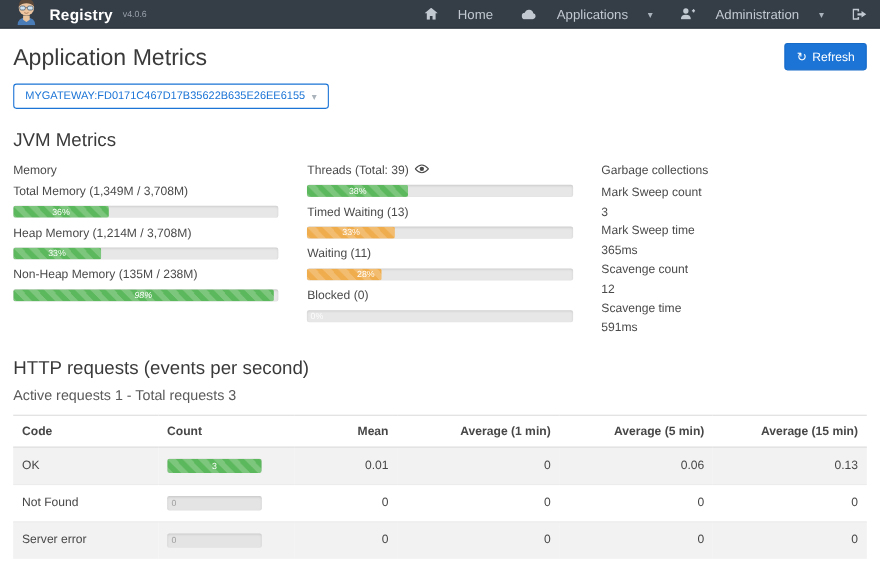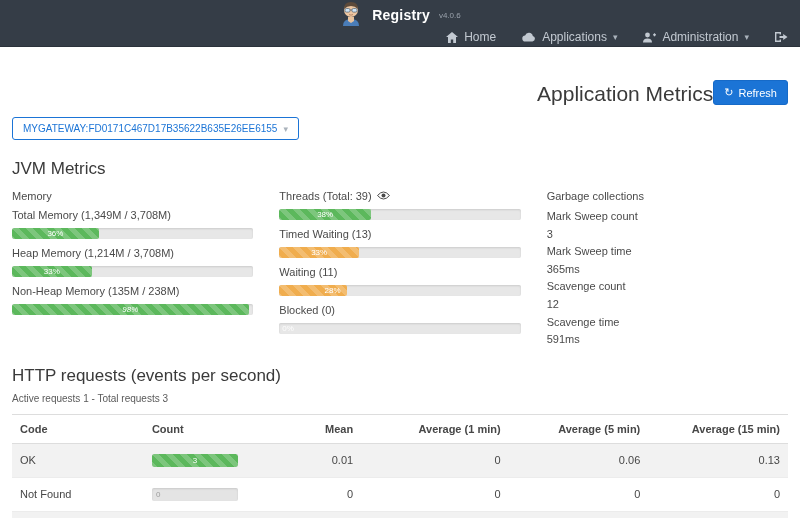--- a/index.html
+++ b/index.html
@@ -4,35 +4,35 @@
 <style>
   * { box-sizing: border-box; }
   html,body { margin:0; padding:0; }
   body {
     width:800px; height:518px; overflow:hidden;
     font-family:"Liberation Sans", sans-serif;
     background:#ffffff; color:#404040;
   }
   
   .navbar {
-    height:47px; background:#353d47; border-bottom:1px solid #2b323b;
-    display:flex; align-items:center; padding:0 12px; color:#c8ced5;flex-direction:column;
+    height:26px; background:#353d47; border-bottom:1px solid #2b323b;
+    display:flex; align-items:center; padding:0 12px; color:#c8ced5;
   }
   .brand { display:flex; align-items:center; gap:9px; cursor:pointer; }
   .brand-name { color:#ffffff; font-weight:bold; font-size:14px; letter-spacing:.2px; }
   .brand-version { font-size:8px; color:#9aa2ac; }
   .nav-right { margin-left:auto; display:flex; align-items:center; gap:26px; font-size:12px; }
-  .nav-item { display:flex; align-items:center; gap:6px; color:#c2c9d1; cursor:pointer; white-space:nowrap; }
+  .nav-item { display:flex; align-items:center; gap:18px; color:#c2c9d1; cursor:pointer; white-space:nowrap; }
   .nav-item svg { display:block; }
   .caret { font-size:9px; color:#aab2bb; }
   
   .container { padding:0 12px; }
   h2.page-title { font-size:21px; font-weight:500; color:#3a3a3a; margin:15px 0 11px; }
   h3.section-title { font-size:17px; font-weight:500; color:#3a3a3a; margin:17px 0 7px; }
-  .title-row { display:flex; align-items:flex-start; justify-content:flex-end;margin-top:20px; }
+  .title-row { display:flex; align-items:flex-start; justify-content:space-between; }
   .btn-refresh {
     margin-top:13px; background:#1b74d6; border:1px solid #166ac8; color:#fff;
     font-size:11px; padding:5px 10px; border-radius:3px; display:flex; align-items:center; gap:5px;
     cursor:pointer; font-family:inherit;
   }
   .btn-instance {
     background:#fff; border:1px solid #1b74d6; color:#1b74d6; font-size:10px;
     padding:5px 10px; border-radius:3px; display:inline-flex; align-items:center; gap:6px;
     cursor:pointer; margin-bottom:2px; font-family:inherit;
   }
@@ -53,21 +53,21 @@
     background-size:14px 14px;
   }
   .progress-bar[data-color="green"]  { background-color:#5cb85c; }
   .progress-bar[data-color="orange"] { background-color:#f0ad4e; }
   .progress-bar[data-color="gray"]   { background-color:#d8d8d8; }
   .pct-zero { position:absolute; left:3px; top:0; bottom:0; display:flex; align-items:center; color:#fdfdfd; font-size:8px; }
   .gc-table { margin-top:3px; }
   .gc-row { display:flex; justify-content:space-between; line-height:1.6;flex-direction:column; }
   .gc-val { color:#4a4a4a; }
   
-  .subtitle { font-size:10px; color:#5a5a5a; margin:0 0 10px; }
+  .subtitle { font-size:13px; color:#5a5a5a; margin:0 0 10px; }
   table { width:100%; border-collapse:collapse; font-size:11px; color:#474747; }
   thead th { text-align:left; font-weight:bold; padding:8px 8px; border-top:1px solid #dddddd; border-bottom:1px solid #dddddd; white-space:nowrap; }
   tbody td { padding:10px 8px; border-top:1px solid #ececec; }
   tbody tr:nth-child(odd) td { background:#f2f2f2; }
   .num { text-align:right; }
   .count-cell { width:110px; }
   .count-bar { position:relative; width:86px; height:13px; background:#e4e4e4; border-radius:2px; box-shadow: inset 0 1px 2px rgba(0,0,0,.12); overflow:hidden; }
   .count-fill { height:100%; border-radius:2px;
     background-image: linear-gradient(45deg, rgba(255,255,255,.2) 25%, transparent 25%,
       transparent 50%, rgba(255,255,255,.2) 50%, rgba(255,255,255,.2) 75%, transparent 75%, transparent);

